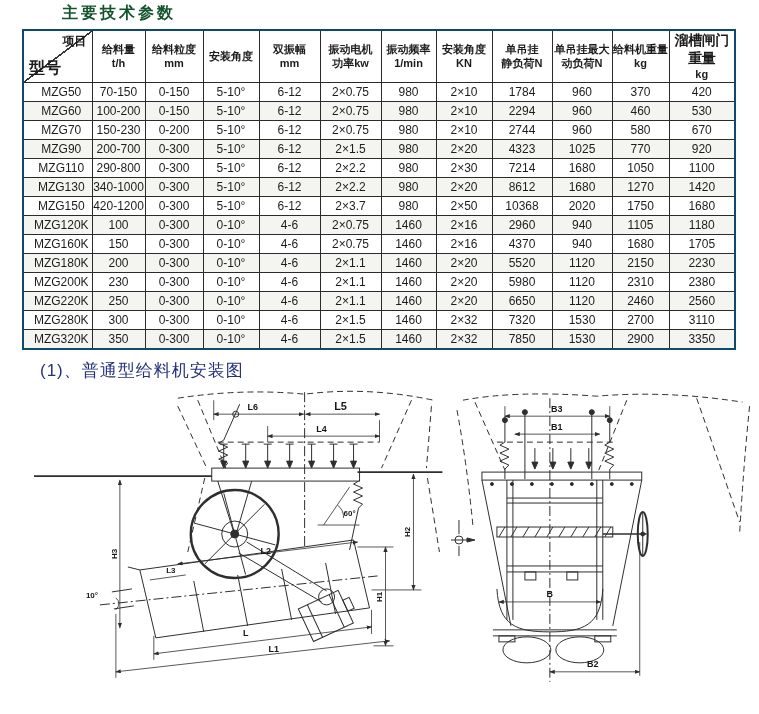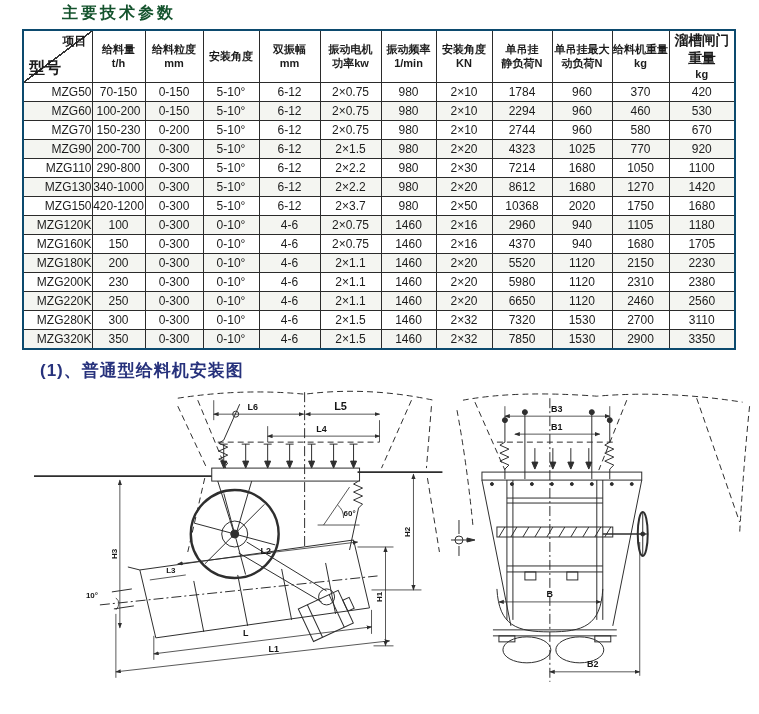--- a/index.html
+++ b/index.html
@@ -13,32 +13,32 @@
     letter-spacing:3px;color:#14532d;
   }
   table.spec{
     border-collapse:collapse;table-layout:fixed;margin-left:22px;
     width:714px;border:2px solid #0c4a6e;
   }
   .spec th,.spec td{border:1px solid #2b2b2b;text-align:center;overflow:hidden;padding:0;}
   .spec thead th{height:44px;font-size:11px;font-weight:bold;line-height:1.3;vertical-align:middle;}
   .spec thead th:last-child div:first-child{font-size:14px;letter-spacing:-0.4px;}
   .spec tbody td{height:18px;font-size:12px;white-space:nowrap;}
-  .spec tbody td:first-child{text-align:right;padding-left:7px;}
+  .spec tbody td:first-child{text-align:center;padding-left:7px;}
   .spec tbody tr:nth-child(even){background:#f4f5f1;}
   th.corner{
     position:relative;
     background:linear-gradient(to bottom right,
       transparent calc(50% - 0.8px), #333 calc(50% - 0.8px),
       #333 calc(50% + 0.8px), transparent calc(50% + 0.8px));
   }
   th.corner .tr{position:absolute;top:3px;right:5px;font-size:12px;}
   th.corner .bl{position:absolute;bottom:3px;left:5px;font-size:16px;}
   h2.section{
-    margin:9px 0 0 40px;font-size:17px;font-weight:bold;color:#27327c;
+    margin:9px 0 0 40px;font-size:17px;font-weight:normal;color:#27327c;
     letter-spacing:1px;
   }
   .diagrams{display:flex;align-items:flex-start;margin:2px 0 0 28px;justify-content:space-between;}
   .diagrams svg{display:block;}
   .s{stroke:#2e2e2e;fill:none;stroke-width:1;}
   .thk{stroke-width:1.6;}
   .dim{stroke-width:0.8;}
   .dash{stroke-dasharray:6 4;}
   .cl{stroke-dasharray:10 3 2 3;}
   .lbl{font-size:9px;fill:#161616;font-weight:bold;font-family:"Liberation Sans","DejaVu Sans",sans-serif;}

